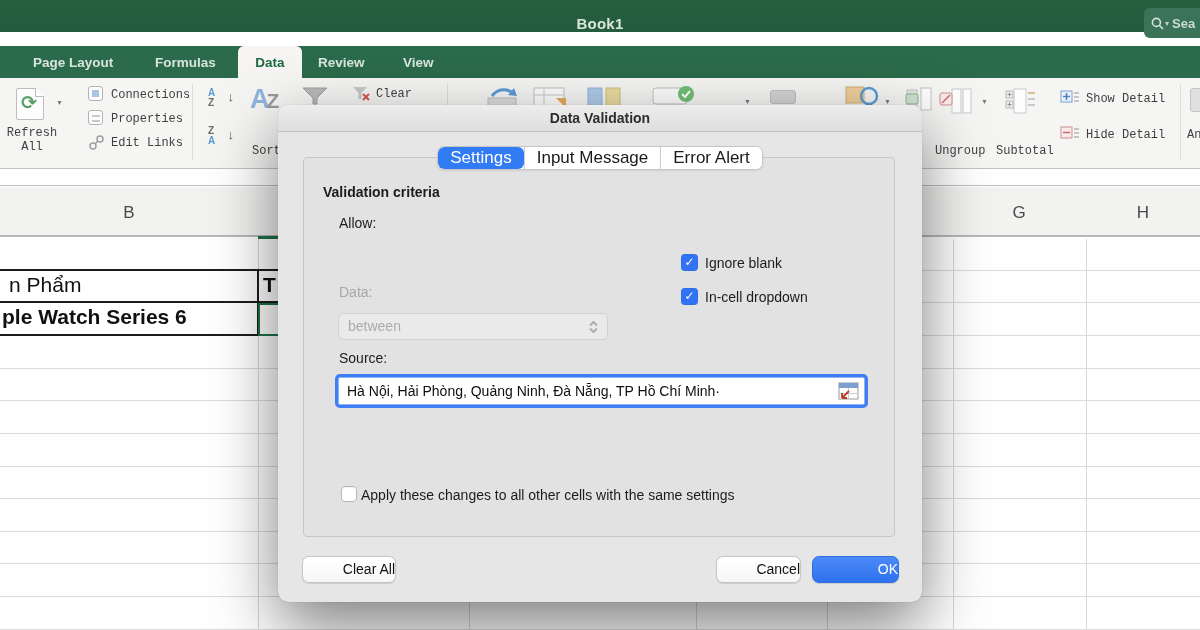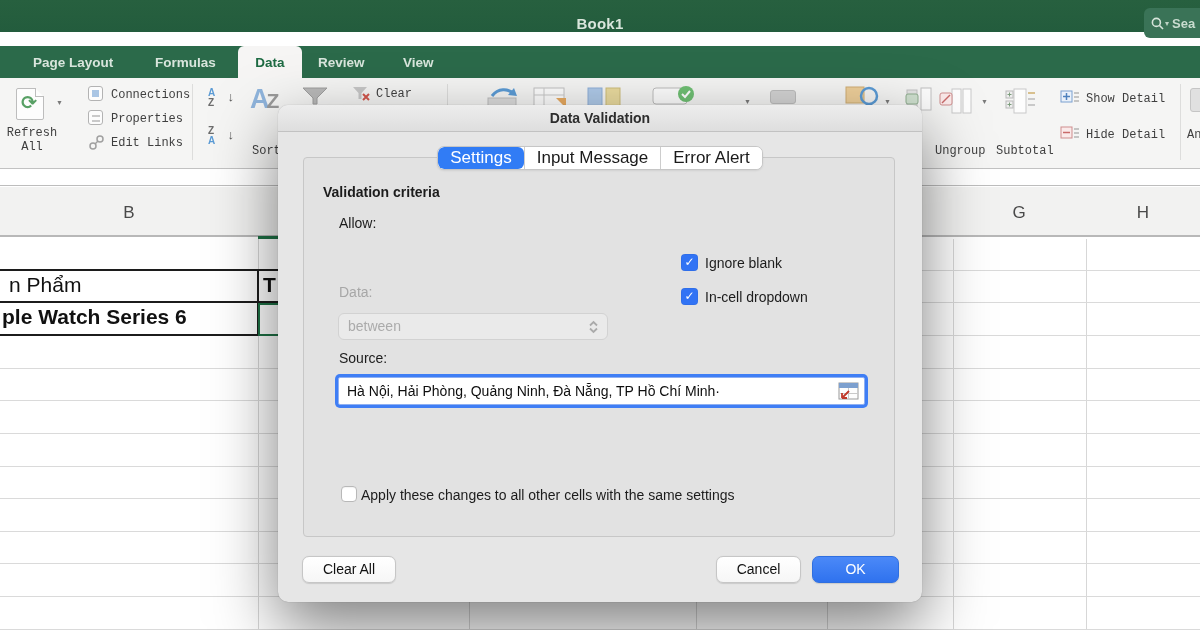--- a/index.html
+++ b/index.html
@@ -88,21 +88,21 @@
   .popup.disabled { background:#eaeaea; border-color:#d2d2d2; color:#ababab; box-shadow:none; }
   .popup.disabled .chevbox { background:transparent; }
   .ckbox { position:absolute; width:17px; height:17px; border-radius:4px; background:#3173f4;
            color:#fff; font-size:12px; line-height:17px; text-align:center; font-weight:700;
            box-shadow:inset 0 0 0 .5px rgba(0,0,0,.08); }
   .ckbox.empty { background:#fff; border:1px solid #b8b8b8; box-shadow:inset 0 1px 1px rgba(0,0,0,.05); }
   #src-input { position:absolute; left:34px; top:219px; width:527px; height:28px; background:#fff;
                border:1px solid #8fb0f2; border-radius:2px; box-shadow:0 0 0 3px #3f7ef5;
                font-size:14px; line-height:26px; color:#0e0e0e; padding-left:8px; white-space:nowrap; overflow:hidden; }
   .btn { position:absolute; top:451px; height:27px; background:linear-gradient(#ffffff,#f6f6f6);
-         border:1px solid #c6c6c6; border-radius:7px; font-size:14px; color:#111; text-align:center;
+         border:1px solid #c6c6c6; border-radius:7px; font-size:14px; color:#111; text-align:right;
          line-height:25px; box-shadow:0 .5px 1px rgba(0,0,0,.12); }
   .btn.primary { background:linear-gradient(#4b89f8,#2f72ee); border-color:#2f6fe0; color:#fff; }
 
   svg { display:block; }
 </style>
 </head>
 <body>
 
 <div id="app">
 

